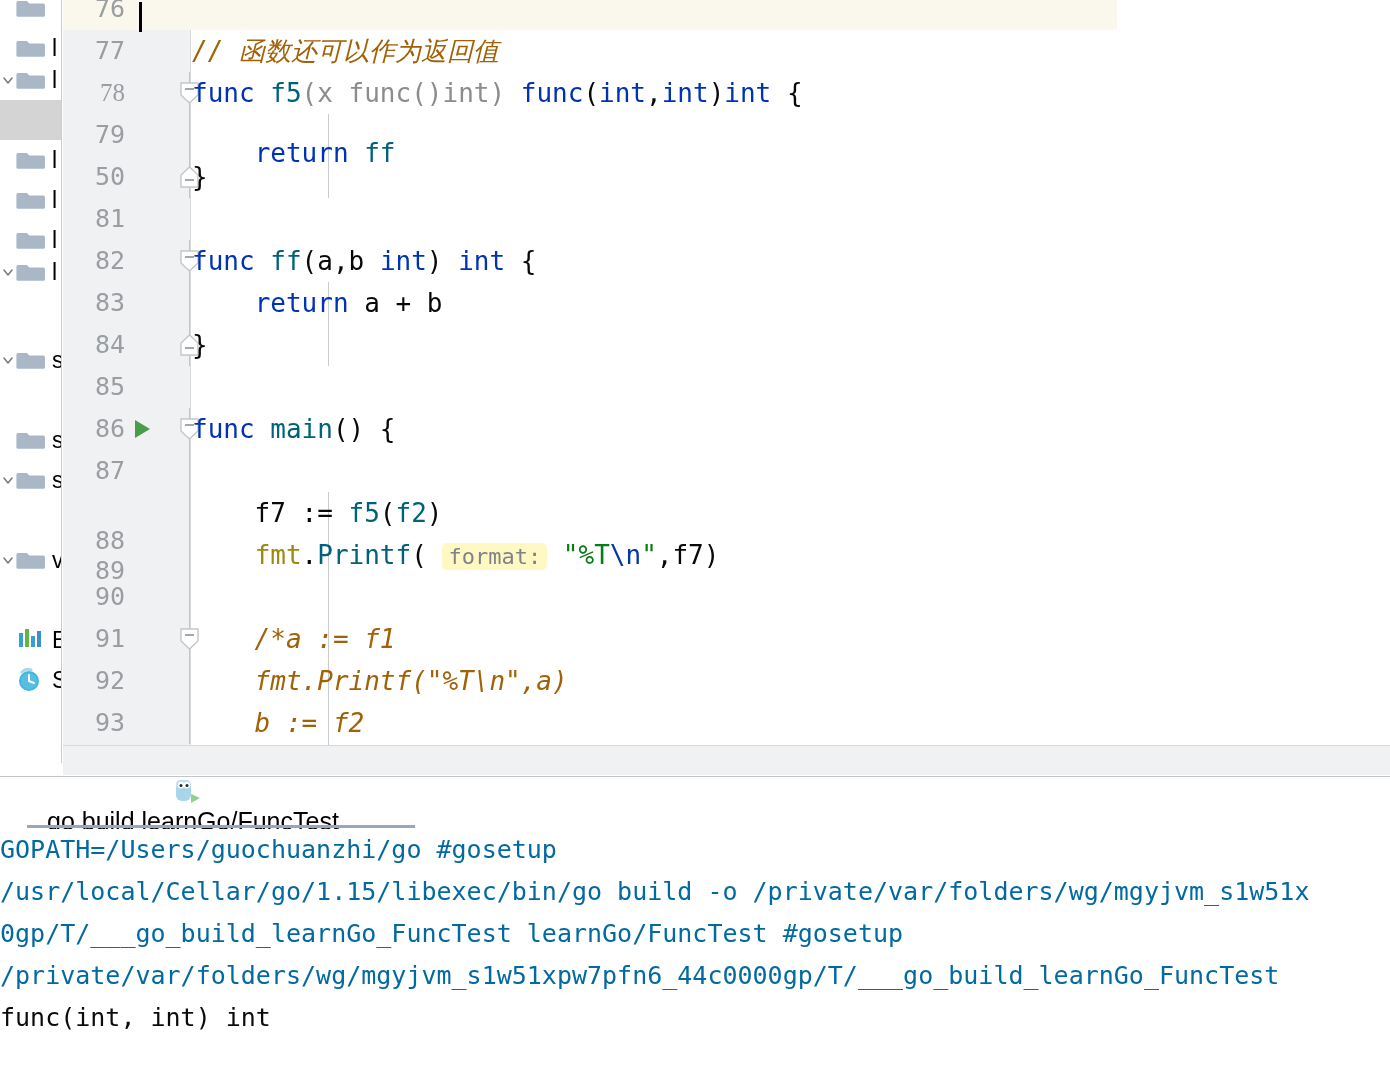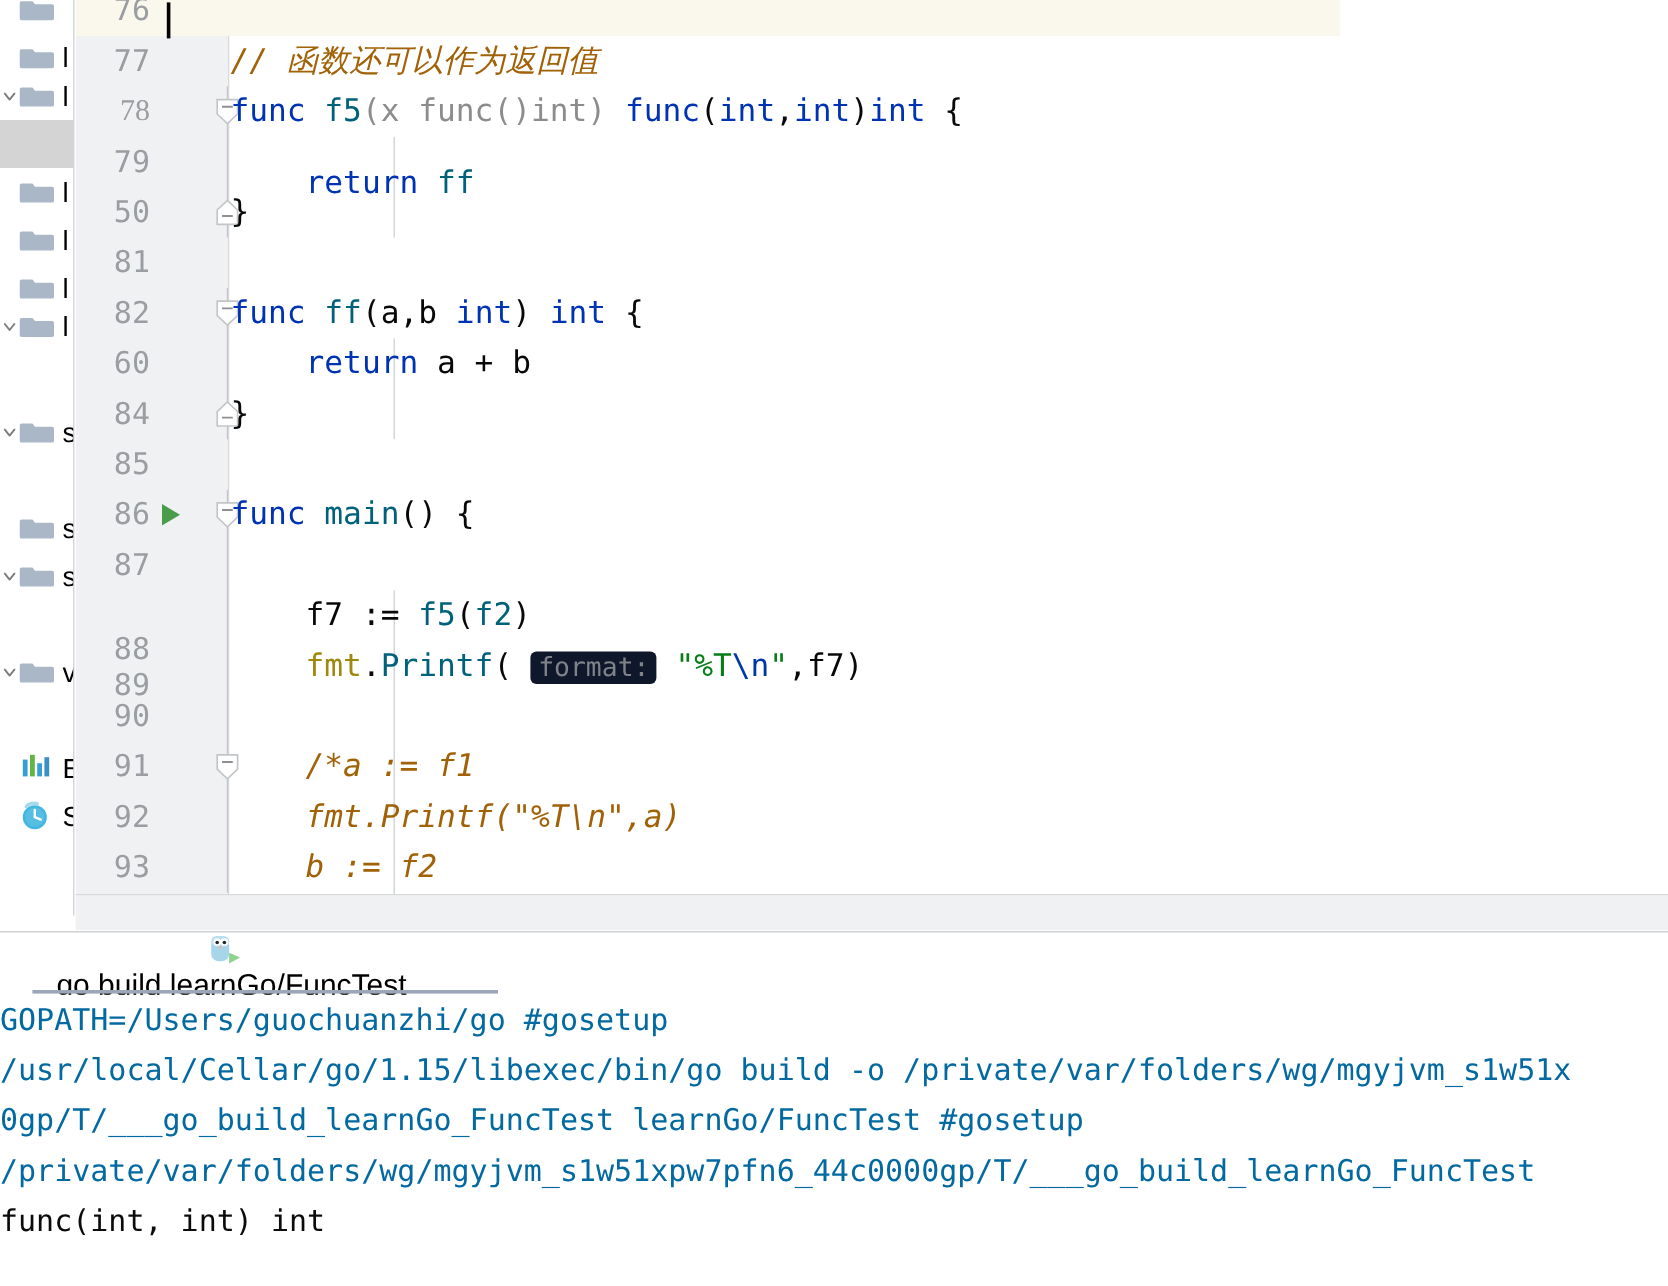--- a/index.html
+++ b/index.html
@@ -103,21 +103,21 @@
   }
   
   .kw   { color: #0033b3; }
   .fn   { color: #00627a; }
   .dim  { color: #8c8c8c; }
   .cmt  { color: #a16207; font-style: italic; }
   .str  { color: #067d17; }
   .esc  { color: #0037a6; }
   .pkg  { color: #9e880d; }
   .hint {
-    background: #0f172a;
+    background: #fef9c3;
     color: #7f8289;
     border-radius: 5px;
     padding: 1px 6px;
     font-size: 22px;
   }
 
   .editor-bottom-pad {
     position: absolute; left: 63px; top: 745px;
     width: 1327px; height: 30px;
     background: #f0f1f2;
@@ -345,21 +345,21 @@
         <div class="line-row" style="top: 198px;"></div>
         <div class="lineno" style="top: 198px;">81</div>
         <div class="line-row" style="top: 240px;"></div>
         <div class="lineno" style="top: 240px;">82</div>
         <div class="fold-line" style="top: 240px; height: 42px;"></div>
         <div class="fold-mark" style="top: 249px;"><svg width="21" height="24" viewBox="0 0 21 24">
             <path d="M2 2 h17 v12 l-8.5 8 l-8.5 -8 z" fill="#ffffff" stroke="#c3c6c9" stroke-width="1.4"></path>
             <path d="M6 8 h9" stroke="#8e9194" stroke-width="1.6"></path>
           </svg></div>
         <div class="line-row" style="top: 282px;"></div>
-        <div class="lineno" style="top: 282px;">60</div>
+        <div class="lineno" style="top: 282px;">83</div>
         <div class="fold-line" style="top: 282px; height: 42px;"></div>
         <div class="line-row" style="top: 324px;"></div>
         <div class="lineno" style="top: 324px;">84</div>
         <div class="fold-line" style="top: 324px; height: 42px;"></div>
         <div class="fold-mark" style="top: 333px;"><svg width="21" height="24" viewBox="0 0 21 24">
             <path d="M10.5 2 l8.5 8 v12 h-17 v-12 z" fill="#ffffff" stroke="#c3c6c9" stroke-width="1.4"></path>
             <path d="M6 15 h9" stroke="#8e9194" stroke-width="1.6"></path>
           </svg></div>
         <div class="line-row" style="top: 366px;"></div>
         <div class="lineno" style="top: 366px;">85</div>

